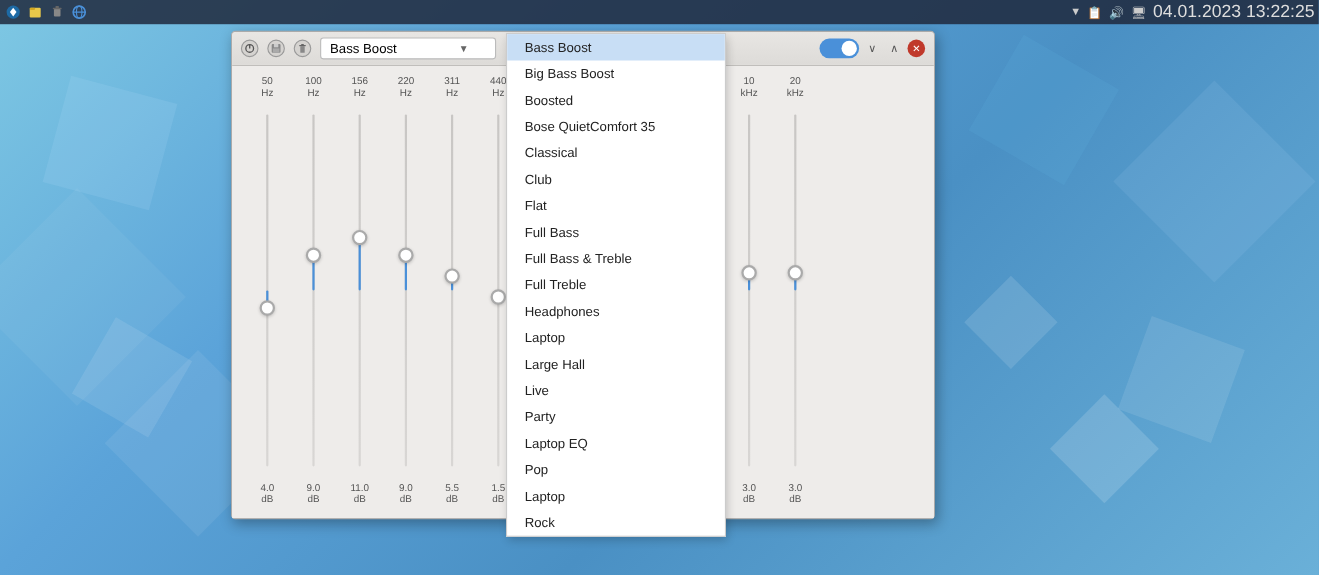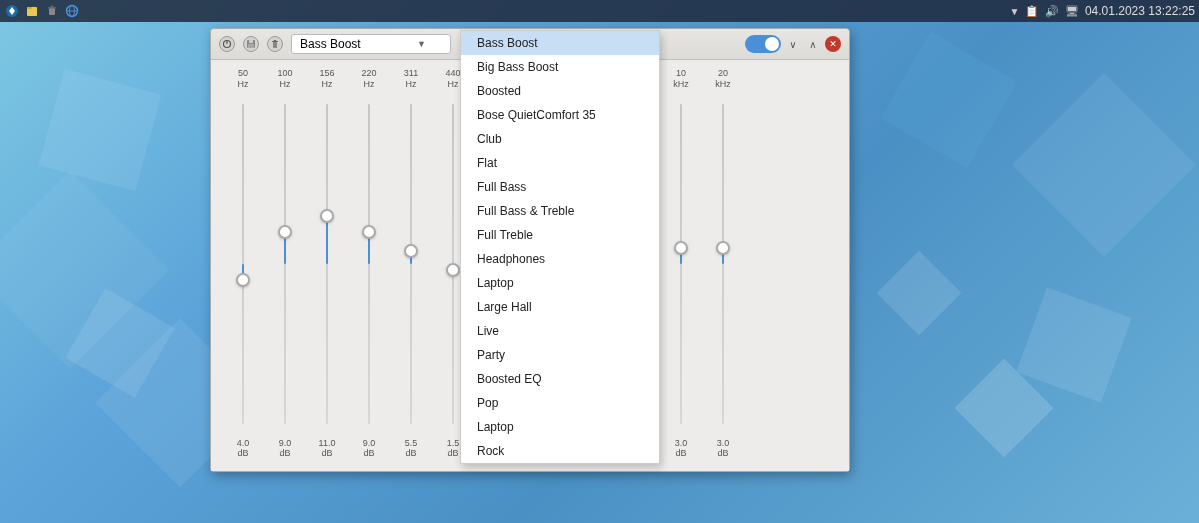--- a/index.html
+++ b/index.html
@@ -113,21 +113,21 @@
     }
     .taskbar-right {
       display: flex;
       align-items: center;
       gap: 6px;
       color: #ccc;
       font-size: 11px;
     }
     .taskbar-clock {
       color: #ddd;
-      font-size: 12px;
+      font-size: 16px;
     }
 
     
     .eq-window {
       position: absolute;
       top: 28px;
       left: 210px;
       width: 640px;
       background: #f0eeec;
       border: 1px solid #aaa;
@@ -560,28 +560,29 @@
           </div>
       </div>
     </div>
   </div>
 
   <div class="dropdown-menu" id="dropdown-menu">
       <div class="dropdown-item selected">Bass Boost</div>
       <div class="dropdown-item">Big Bass Boost</div>
       <div class="dropdown-item">Boosted</div>
       <div class="dropdown-item">Bose QuietComfort 35</div>
+      <div class="dropdown-item">Classical</div>
       <div class="dropdown-item">Club</div>
       <div class="dropdown-item">Flat</div>
       <div class="dropdown-item">Full Bass</div>
       <div class="dropdown-item">Full Bass &amp; Treble</div>
       <div class="dropdown-item">Full Treble</div>
       <div class="dropdown-item">Headphones</div>
       <div class="dropdown-item">Laptop</div>
       <div class="dropdown-item">Large Hall</div>
       <div class="dropdown-item">Live</div>
       <div class="dropdown-item">Party</div>
-      <div class="dropdown-item">Boosted EQ</div>
+      <div class="dropdown-item">Laptop EQ</div>
       <div class="dropdown-item">Pop</div>
       <div class="dropdown-item">Laptop</div>
       <div class="dropdown-item">Rock</div>
     </div>
 </div>
 
 </body></html>

